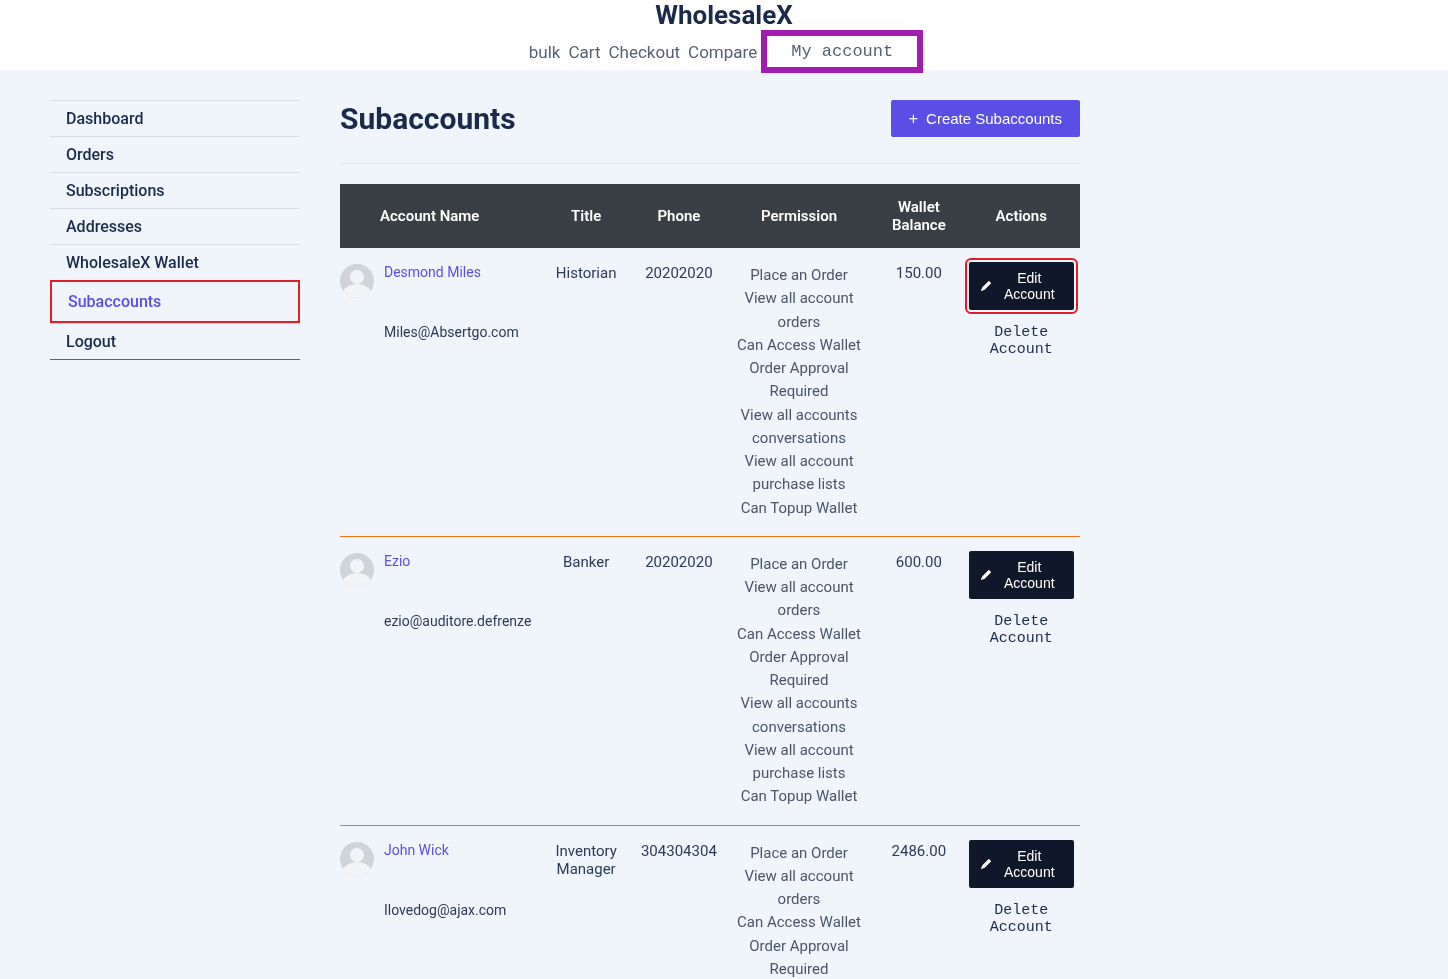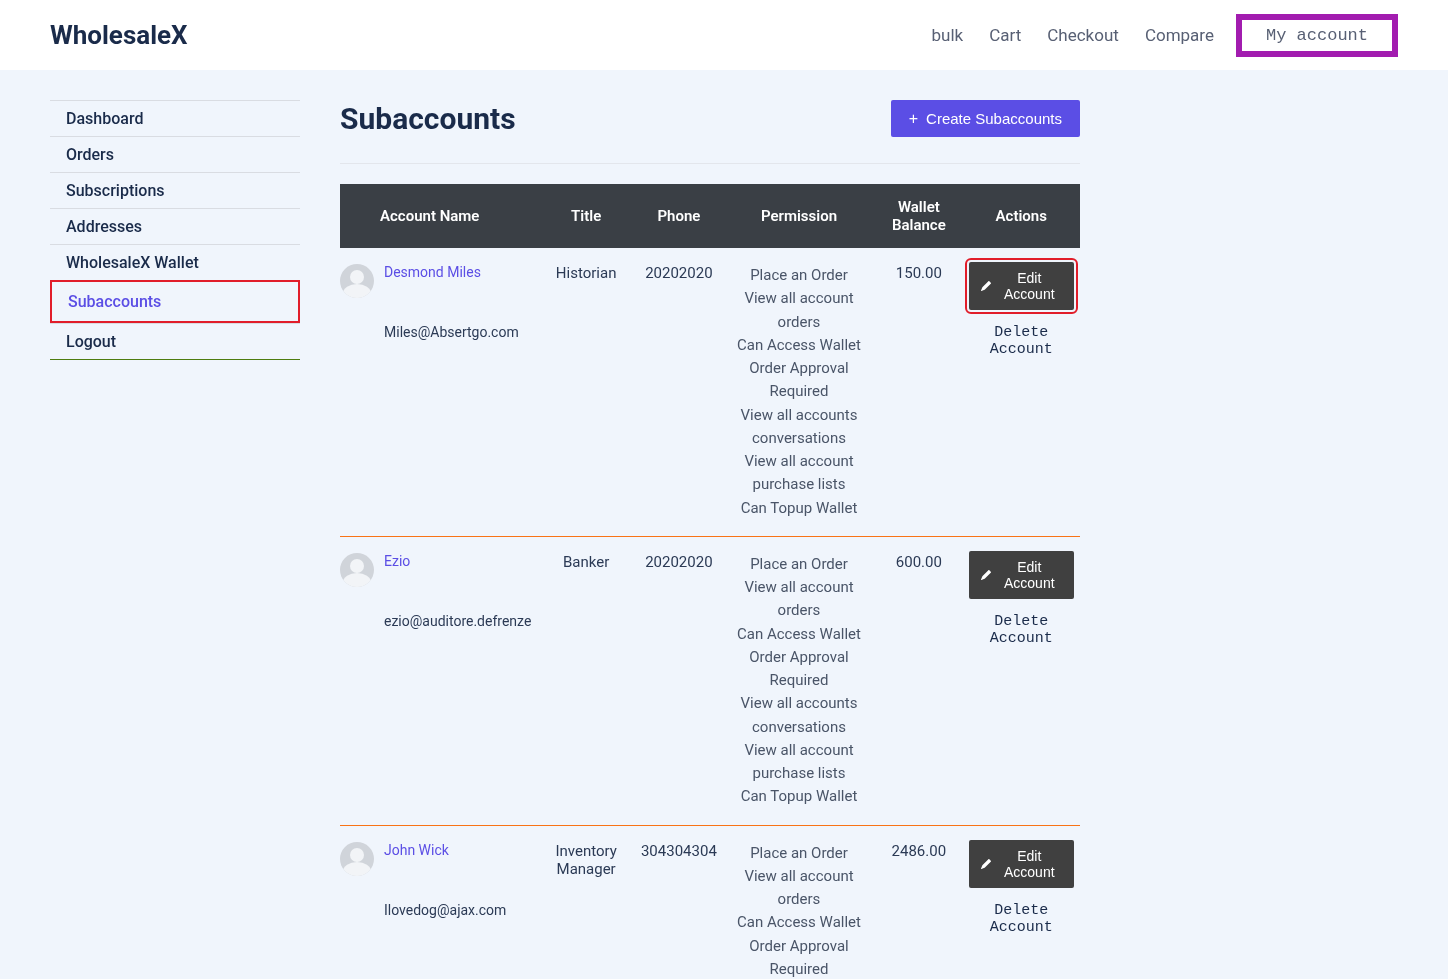--- a/index.html
+++ b/index.html
@@ -8,29 +8,29 @@
     background: #f0f5fc;
     color: #1a2b4a;
   }
   .top-bar {
     background: #fff;
     height: 70px;
     display: flex;
     align-items: center;
     justify-content: space-between;
     padding: 0 50px;
+    flex-direction: column;
   }
   .brand {
     font-size: 26px;
     font-weight: 700;
     color: #1a2b4a;
   }
   .top-nav {
     display: flex;
-    gap: 18px;
     align-items: center;
   }
   .top-nav a {
     color: #586074;
     text-decoration: none;
     font-size: 17px;
     padding: 6px 4px;
   }
   .top-nav a.highlight-box {
     border: 6px solid #a21caf;
@@ -160,21 +160,21 @@
     font-size: 14px;
     margin-top: 44px;
   }
   .perm-line {
     color: #4a5568;
     line-height: 1.55;
     font-size: 15px;
   }
   .actions-cell { padding-top:14px;}
   .btn-edit {
-    background: #404040;
+    background: #0f172a;
     color: #fff;
     border: none;
     padding: 8px 12px;
     font-size: 14px;
     cursor: pointer;
     display: inline-flex;
     align-items: center;
     gap: 6px;
     border-radius: 2px;
   }

